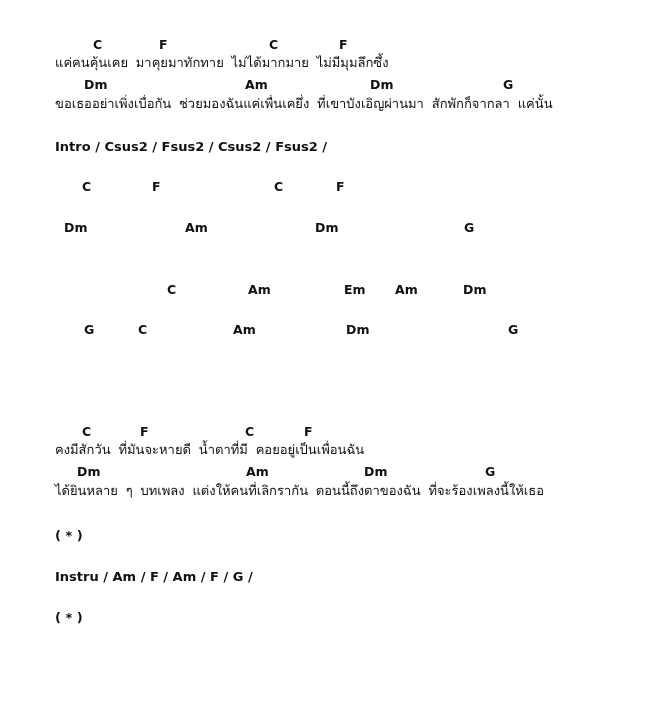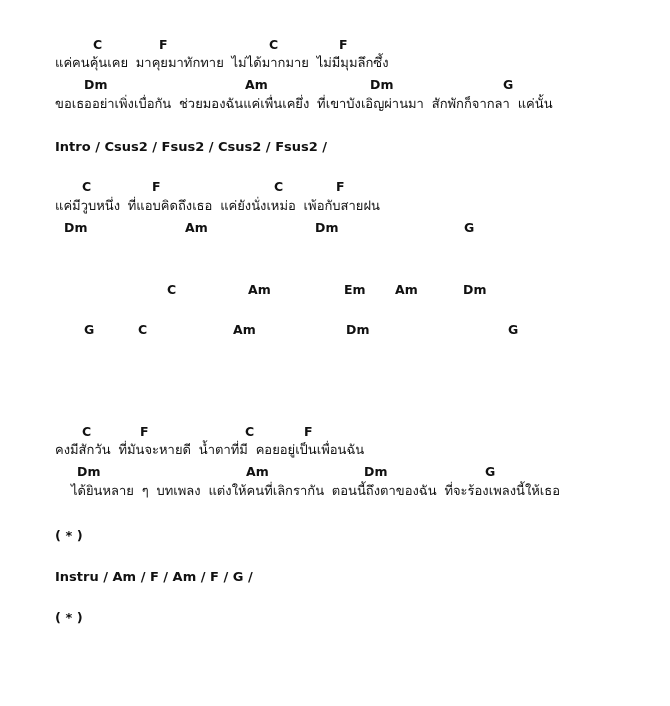--- a/index.html
+++ b/index.html
@@ -40,21 +40,20 @@
   <span class="chord" style="left:370px;top:77px">Dm</span>
   <span class="chord" style="left:503px;top:77px">G</span>
   <span class="lyric" style="left:55px;top:96px">ขอเธออย่าเพิ่งเบื่อกัน ช่วยมองฉันแค่เพื่นเคยึ่ง ที่เขาบังเอิญผ่านมา สักพักก็จากลา แค่นั้น</span>
 
   <span class="section" style="left:55px;top:139px">Intro  / Csus2 / Fsus2 / Csus2 / Fsus2 /</span>
 
   <span class="chord" style="left:82px;top:179px">C</span>
   <span class="chord" style="left:152px;top:179px">F</span>
   <span class="chord" style="left:274px;top:179px">C</span>
   <span class="chord" style="left:336px;top:179px">F</span>
-  <span class="lyric" style="left:55px;top:198px">แค่มีวูบหนึ่ง ที่แอบคิดถึงเธอ แค่ยังนั่งเหม่อ เพ้อกับสายฝน</span>
 
   <span class="chord" style="left:64px;top:220px">Dm</span>
   <span class="chord" style="left:185px;top:220px">Am</span>
   <span class="chord" style="left:315px;top:220px">Dm</span>
   <span class="chord" style="left:464px;top:220px">G</span>
 
   <span class="chord" style="left:167px;top:282px">C</span>
   <span class="chord" style="left:248px;top:282px">Am</span>
   <span class="chord" style="left:344px;top:282px">Em</span>
   <span class="chord" style="left:395px;top:282px">Am</span>
@@ -70,19 +69,19 @@
   <span class="chord" style="left:82px;top:424px">C</span>
   <span class="chord" style="left:140px;top:424px">F</span>
   <span class="chord" style="left:245px;top:424px">C</span>
   <span class="chord" style="left:304px;top:424px">F</span>
   <span class="lyric" style="left:55px;top:442px">คงมีสักวัน ที่มันจะหายดี น้ำตาที่มี คอยอยู่เป็นเพื่อนฉัน</span>
 
   <span class="chord" style="left:77px;top:464px">Dm</span>
   <span class="chord" style="left:246px;top:464px">Am</span>
   <span class="chord" style="left:364px;top:464px">Dm</span>
   <span class="chord" style="left:485px;top:464px">G</span>
-  <span class="lyric" style="left:71px;top:483px">ได้ยินหลาย ๆ บทเพลง แต่งให้คนที่เลิกรากัน ตอนนี้ถึงตาของฉัน ที่จะร้องเพลงนี้ให้เธอ</span>
+  <span class="lyric" style="left:55px;top:483px">ได้ยินหลาย ๆ บทเพลง แต่งให้คนที่เลิกรากัน ตอนนี้ถึงตาของฉัน ที่จะร้องเพลงนี้ให้เธอ</span>
 
   <span class="section" style="left:55px;top:528px">( * )</span>
   <span class="section" style="left:55px;top:569px">Instru  / Am / F / Am / F / G /</span>
   <span class="section" style="left:55px;top:610px">( * )</span>
 
 </div>
 
 </body></html>

